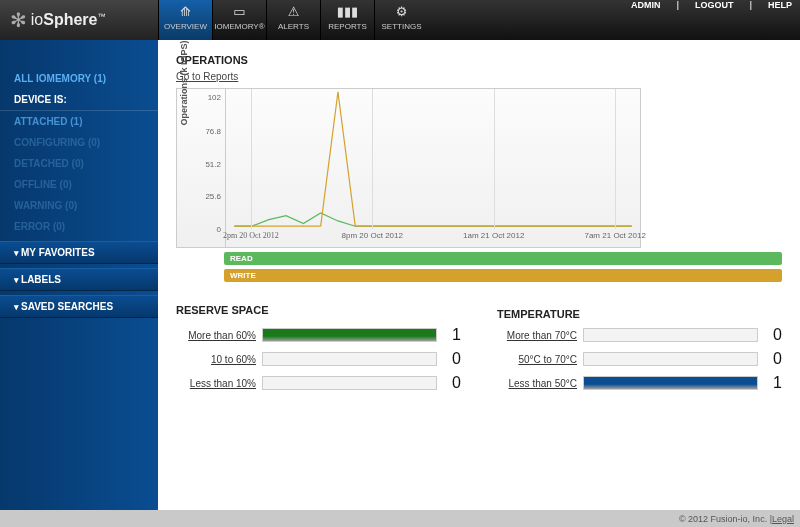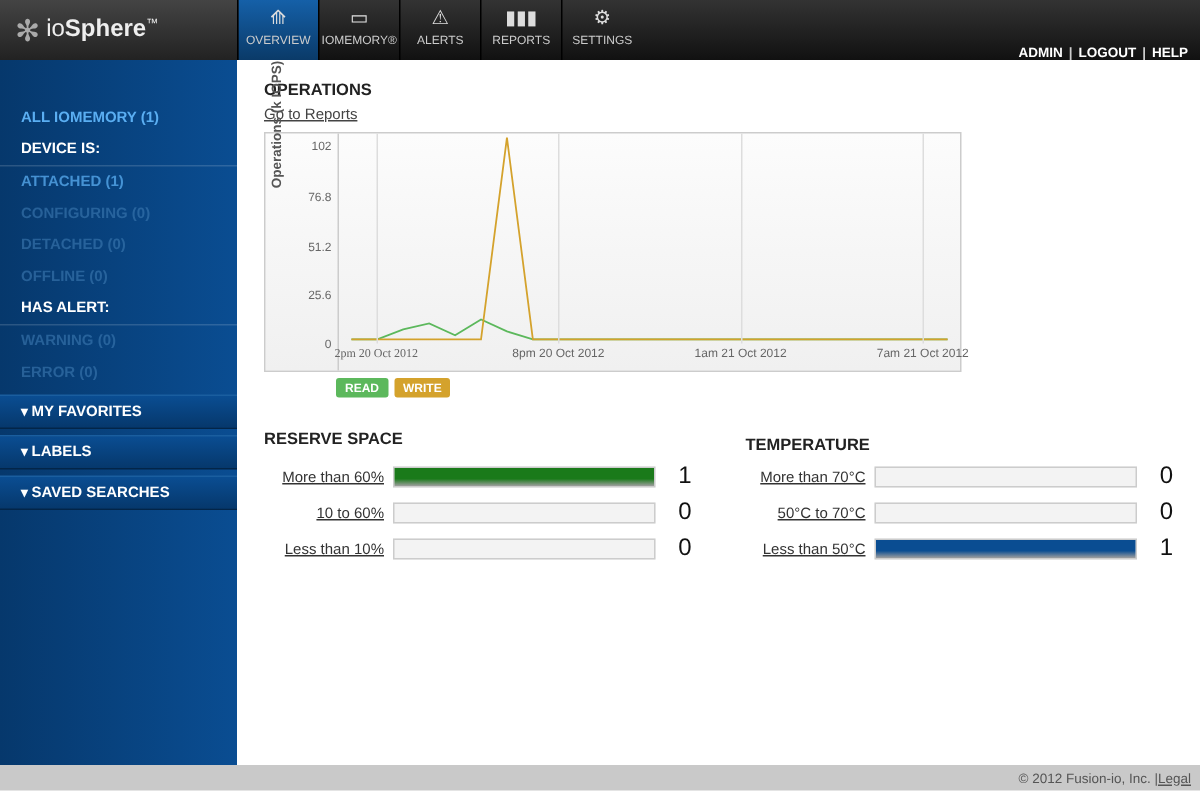--- a/index.html
+++ b/index.html
@@ -38,21 +38,21 @@
   }
   .tab.active {
     background: linear-gradient(#1560a8, #0a3a68);
   }
   .tab-icon {
     position: absolute;
     top: 4px; left: 50%; transform: translateX(-50%);
     color: #ddd;
     font-size: 13px;
   }
-  .top-links { margin-left: auto; display: flex; align-items: flex-end; gap: 4px; padding-right: 8px; font-size: 9px; font-weight: bold; }
+  .top-links { margin-left: auto; display: flex; align-items: flex-start; gap: 16px; padding-right: 8px; font-size: 9px; font-weight: bold; }
   .top-link { color: #fff; cursor: pointer; }
 
   
   .body { display: flex; height: 470px; }
 
   
   .sidebar {
     width: 158px;
     background: linear-gradient(to right, #06386c, #0a4d92);
     color: #8ec6f7;
@@ -103,21 +103,21 @@
     font-size:8px; color:#666;
   }
   .ylab { position:absolute; left:2px; top:50%; transform: rotate(-90deg) translateX(50%); transform-origin:left top; white-space:nowrap; font-size:9px; font-weight:bold; color:#555;}
   .ytick { position:absolute; right:4px; text-align:right;}
   .plot {
     flex:1; position:relative; border-left:1px solid #ccc;
   }
   .grid-v { position:absolute; top:0;bottom:18px; border-left:1px solid #ddd;}
   .xaxis { position:absolute; bottom:4px; left:0; right:0; height:12px; font-size:8px; color:#666;}
   .xtick { position:absolute; transform:translateX(-50%); white-space:nowrap;}
-  .legend { margin-top:4px; display:flex; gap:4px; padding-left:48px;}
+  .legend { margin-top:4px; display:flex; gap:4px; padding-left:48px;flex-direction:column;}
   .legend span { font-size:8px; font-weight:bold; color:#fff; padding:2px 6px; border-radius:2px;}
   .legend .read  { background:#5cb85c;}
   .legend .write { background:#d4a22c;}
 
   
   .panels { display:flex; gap:36px; margin-top:22px;align-items:flex-end;}
   .barpanel { flex:1;}
   .bar-row { display:flex; align-items:center; height:22px; gap:6px; margin:2px 0;}
   .bar-label { width:80px; font-size:10px; text-align:right; text-decoration:underline; color:#333; cursor:pointer;}
   .bar-track { flex:1; height:14px; position:relative; background:#f3f3f3; border:1px solid #ccc;}
@@ -163,21 +163,20 @@
 
 <div class="body">
 
   <div class="sidebar" id="sidebar">
       <div class="side-item">ALL IOMEMORY (1)</div>
       <div class="side-head">DEVICE IS:</div>
       <div class="side-sub">ATTACHED (1)</div>
       <div class="side-sub dim">CONFIGURING (0)</div>
       <div class="side-sub dim">DETACHED (0)</div>
       <div class="side-sub dim">OFFLINE (0)</div>
-      <div class="side-head">HAS ALERT:</div>
       <div class="side-sub dim">WARNING (0)</div>
       <div class="side-sub dim">ERROR (0)</div>
       <div class="side-section">MY FAVORITES</div>
       <div class="side-section">LABELS</div>
       <div class="side-section">SAVED SEARCHES</div>
     </div>
 
   <div class="main">
 
     <div class="panel-title">OPERATIONS</div>

